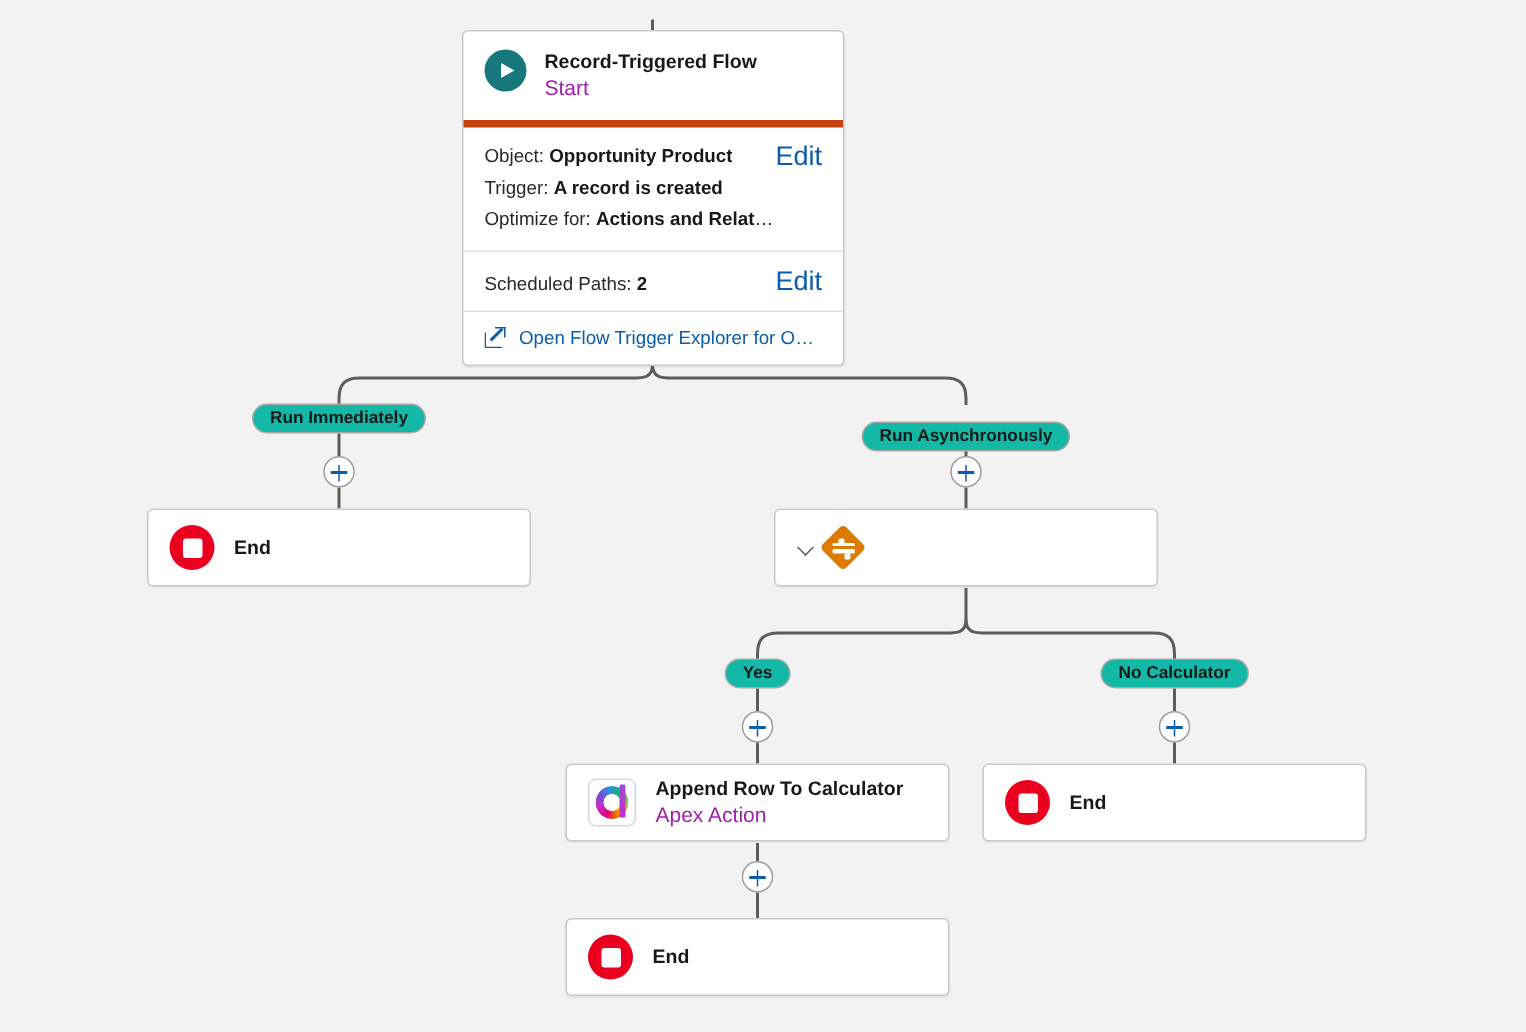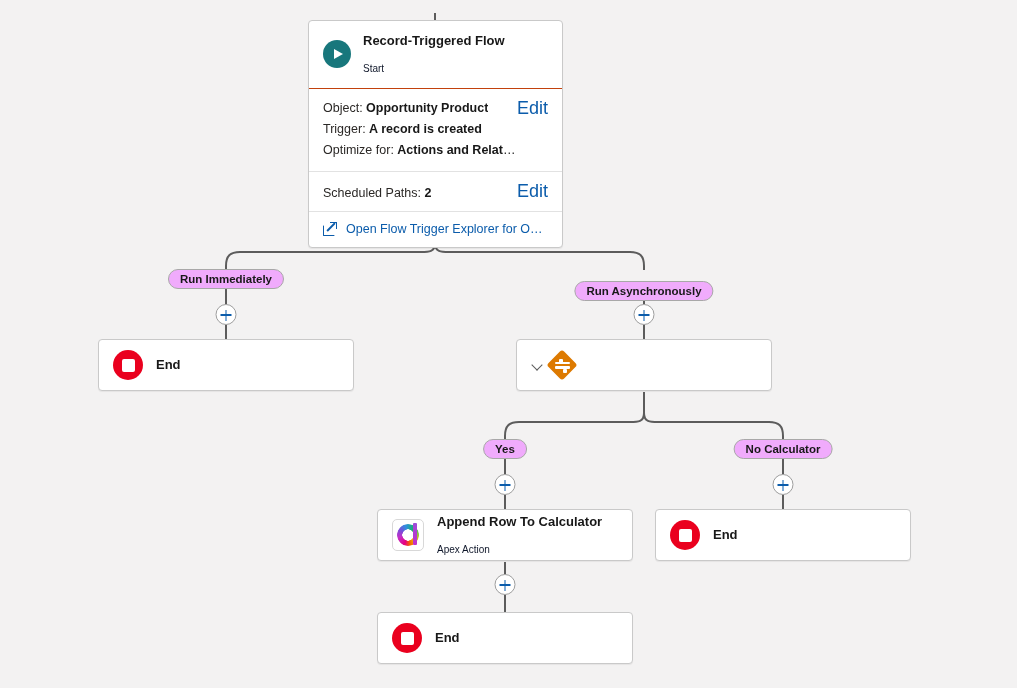--- a/index.html
+++ b/index.html
@@ -44,37 +44,37 @@
   }
 
   
   .start-node {
     left: 308px;
     top: 20px;
     width: 255px;
   }
   .start-head {
     display: flex;
-    align-items: center;
+    align-items: flex-start;
     padding: 12px 14px;
-    border-bottom: 1px solid #c2410c;
+    border-bottom: 5px solid #c2410c;
   }
   .start-head-text {
     margin-left: 12px;
     line-height: 1.25;
   }
   .node-title {
     font-size: 13px;
     font-weight: bold;
     color: #181818;
   }
   .node-sub {
-    font-size: 10px;
-    color: #0f172a;
-    margin-top: 14px;
+    font-size: 14px;
+    color: #a21caf;
+    margin-top: 1px;
   }
   .start-body {
     padding: 9px 14px 10px 14px;
     border-bottom: 1px solid #e2e2e2;
   }
   .kv-row {
     display: flex;
     align-items: flex-end;
     justify-content: space-between;
     font-size: 12.5px;
@@ -277,21 +277,21 @@
     right: 0; top: 0;
     width: 6px; height: 6px;
     border-top: 1.6px solid #0b5cab;
     border-right: 1.6px solid #0b5cab;
   }
 
   
   .pill {
     position: absolute;
     height: 20px;
-    background: #f0abfc;
+    background: #14b8a6;
     border: 1px solid #a8a8a8;
     border-radius: 11px;
     display: flex;
     align-items: center;
     justify-content: center;
     padding: 0 11px;
     font-size: 11.5px;
     font-weight: bold;
     color: #181818;
     white-space: nowrap;

